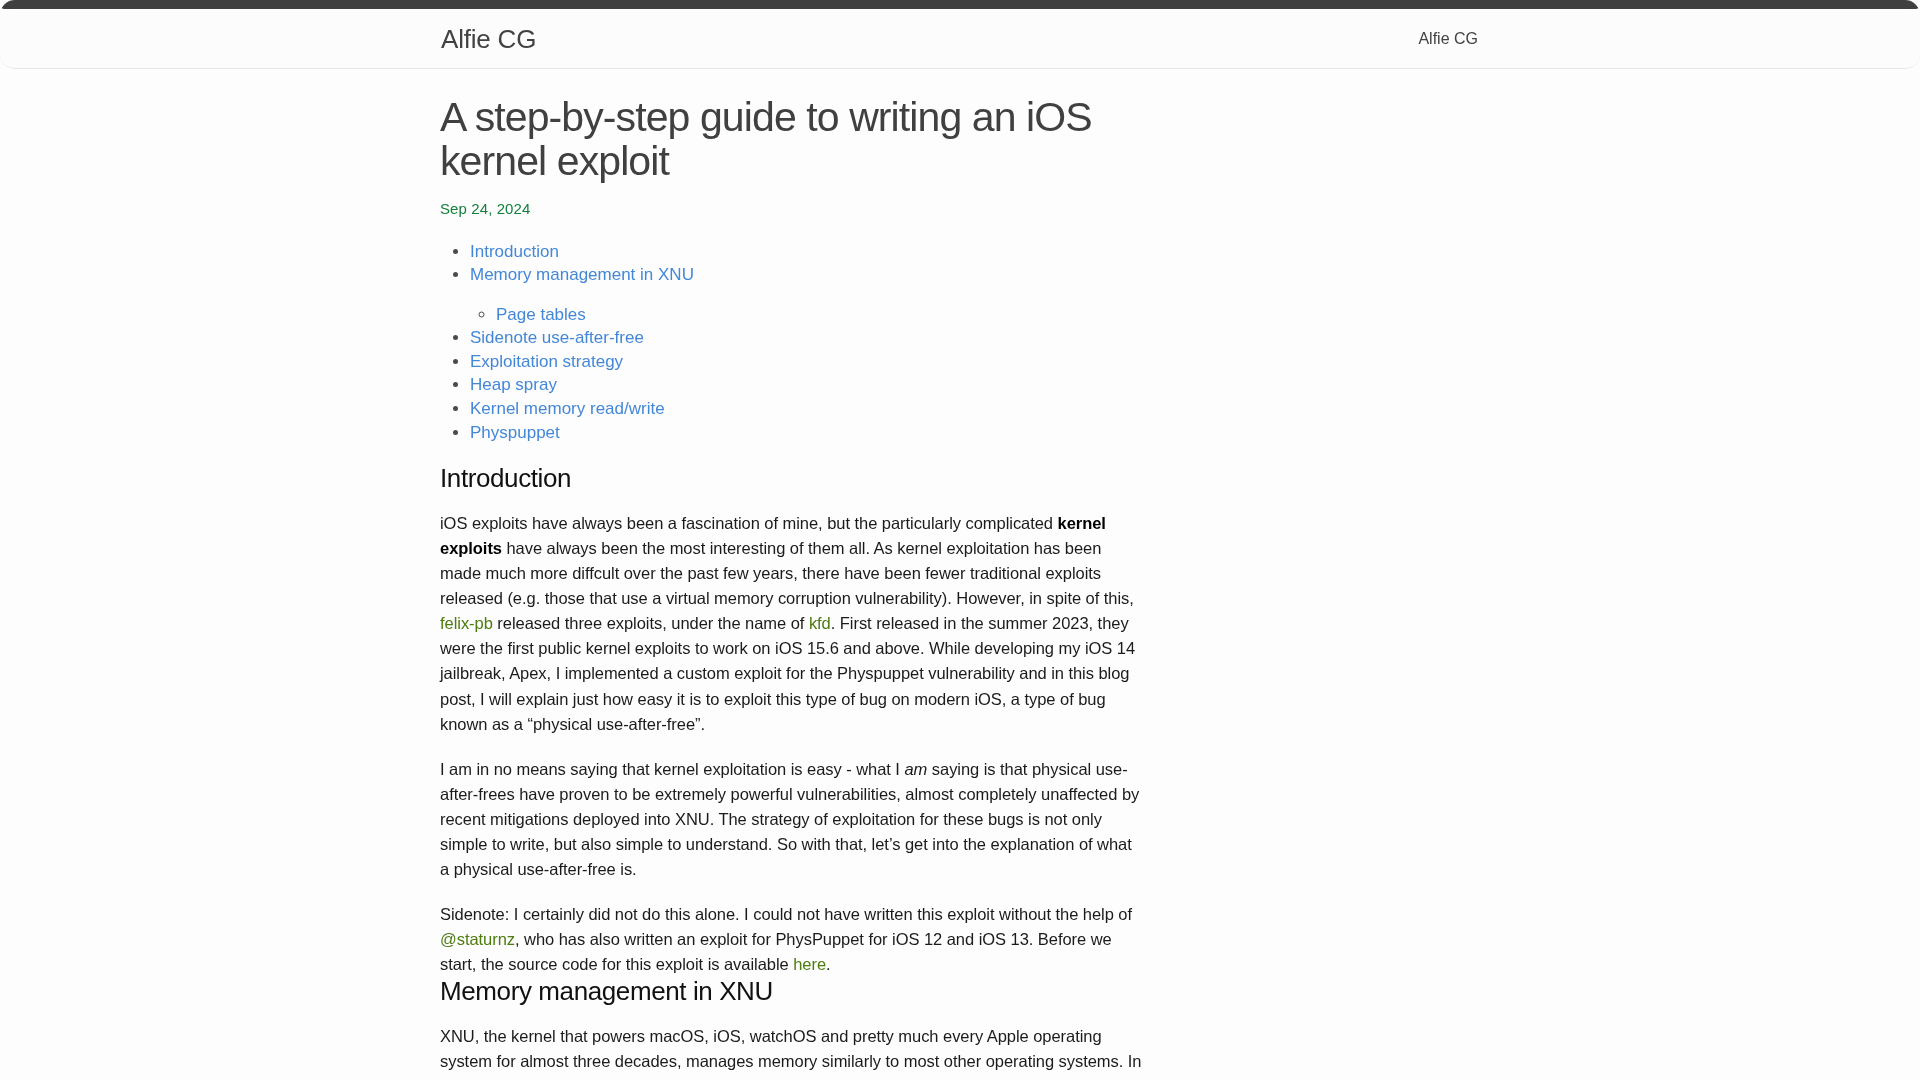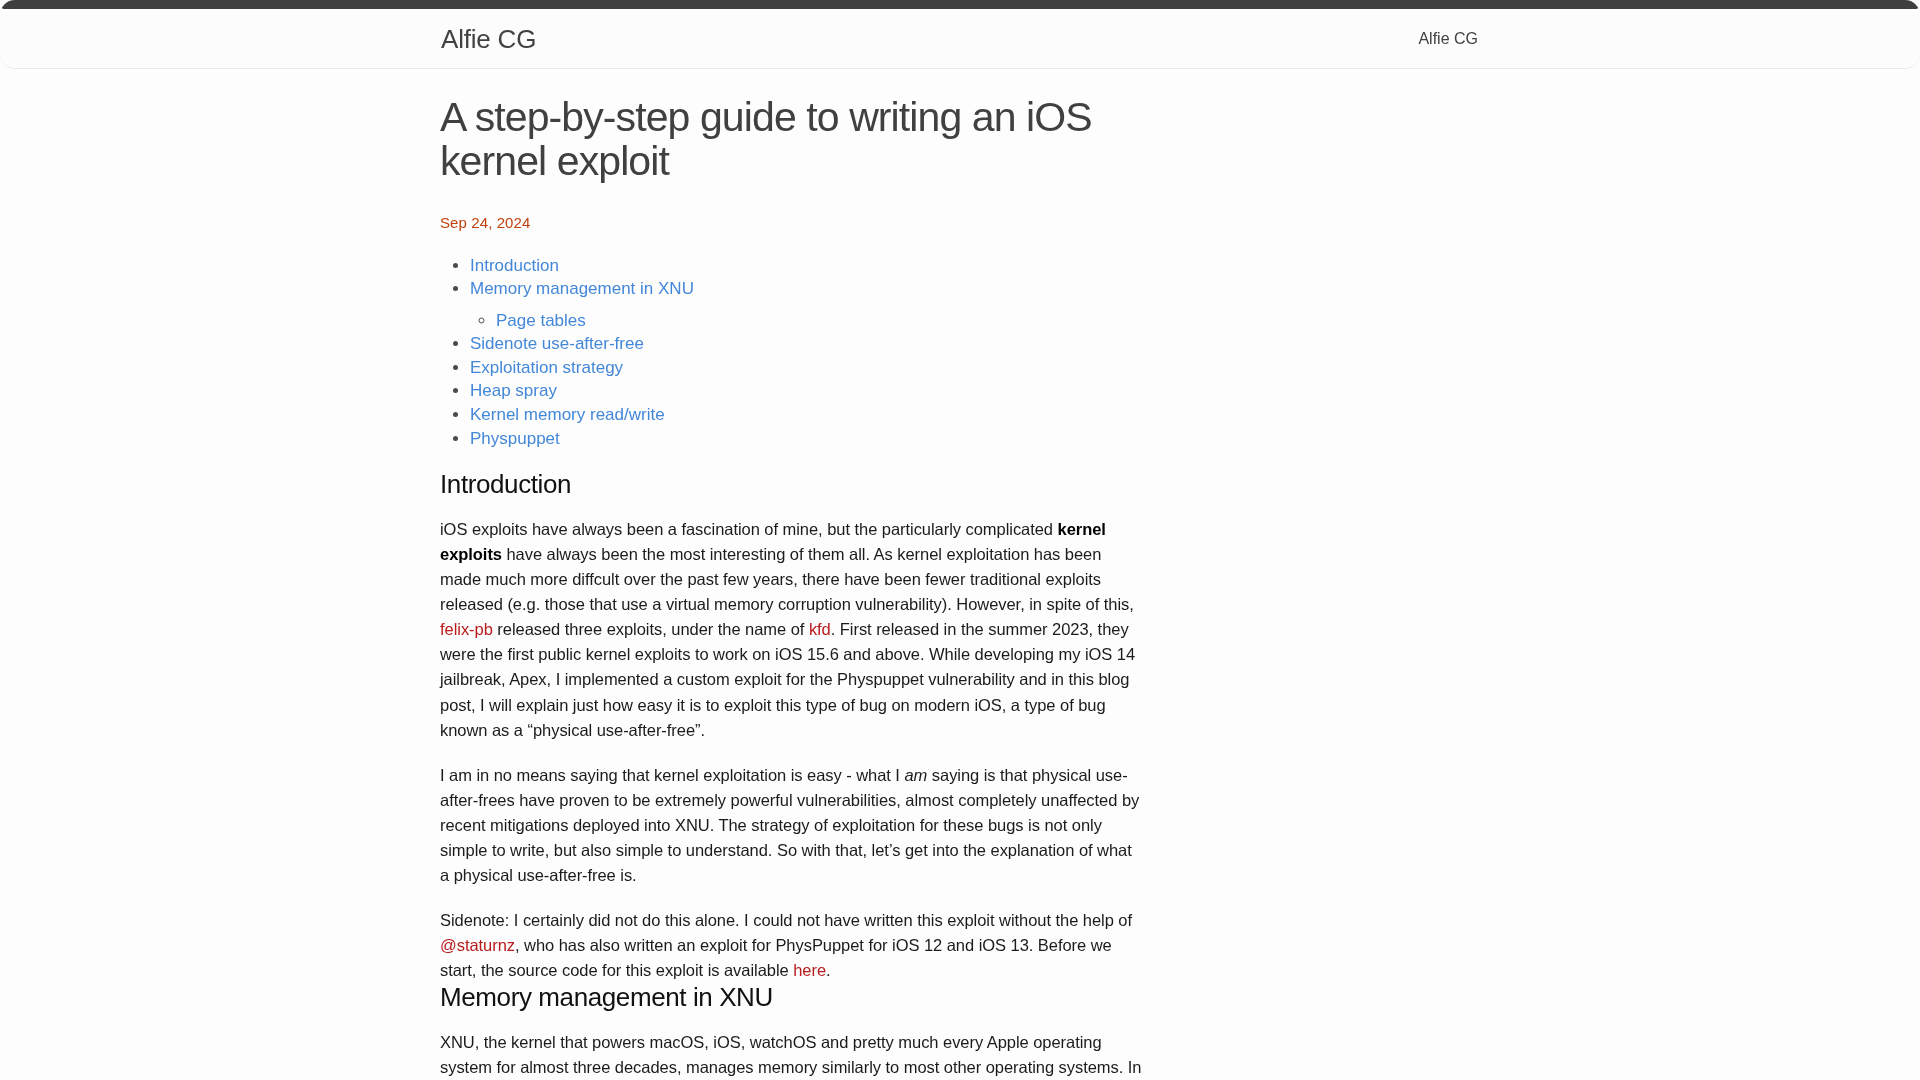--- a/index.html
+++ b/index.html
@@ -72,42 +72,42 @@
     font-weight: 400;
     color: #404040;
     letter-spacing: -0.9px;
     margin: 0 0 0 0;
     max-width: 690px;
   }
 
   .post-meta {
     display: block;
     font-size: 15px;
-    color: #c2410c;
-    margin-top: 30px;
+    color: #15803d;
+    margin-top: 16px;
     letter-spacing: 0.1px;
   }
 
   
   .toc {
     margin: 25px 0 0 0;
     padding-left: 30px;
     list-style: disc;
   }
   .toc li {
     font-size: 17px;
     line-height: 1.15;
     margin-bottom: 4px;
     color: #4b4b4b;
   }
   .toc li:last-child { margin-bottom: 0; }
   .toc ul {
     list-style: circle;
     padding-left: 26px;
-    margin: 12px 0 4px 0;
+    margin: 20px 0 4px 0;
   }
   .toc a {
     color: #4387d9;
     text-decoration: none;
   }
 
   
   .content {
     max-width: 705px;
     margin-top: 22px;
@@ -123,21 +123,21 @@
   .content h2:first-child { margin-top: 0; }
   .content p {
     font-size: 16.5px;
     line-height: 1.52;
     color: #1b1b1b;
     margin: 0 0 20px 0;
     letter-spacing: -0.05px;
   }
   .content p:last-child { margin-bottom: 0; }
   .content a {
-    color: #b91c1c;
+    color: #4d7c0f;
     text-decoration: none;
   }
   .content strong { font-weight: 700; color: #000; }
   .content em { font-style: italic; }
 
   .section-block { margin-bottom: 0; }
 </style>
 </head>
 <body>
 

